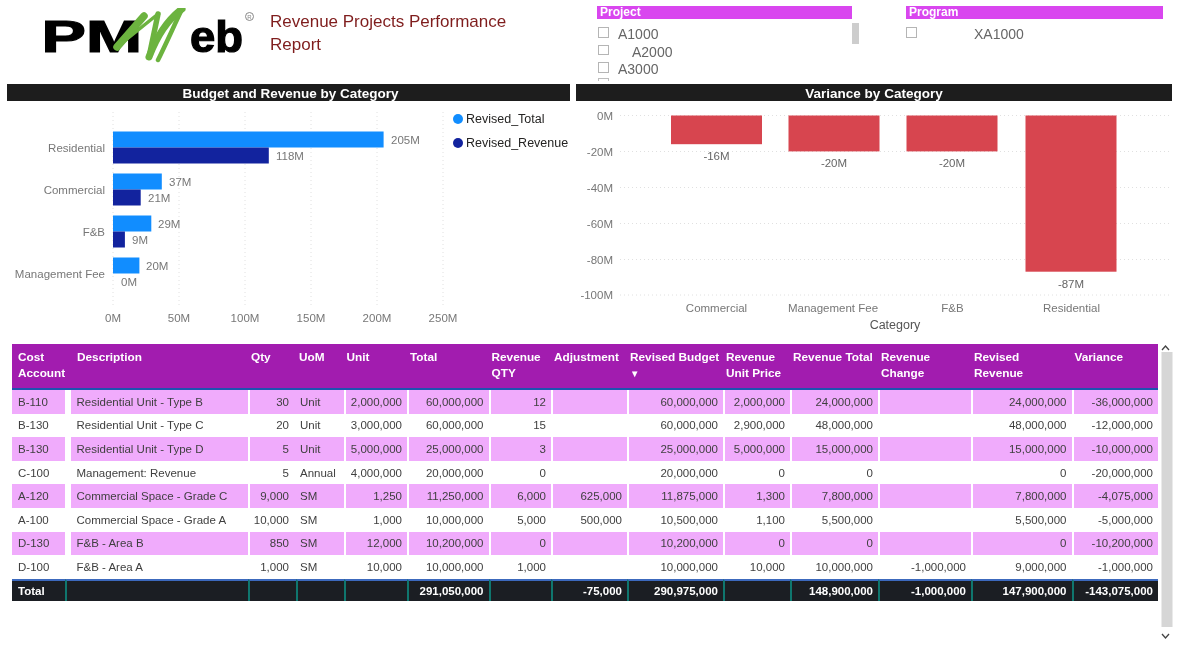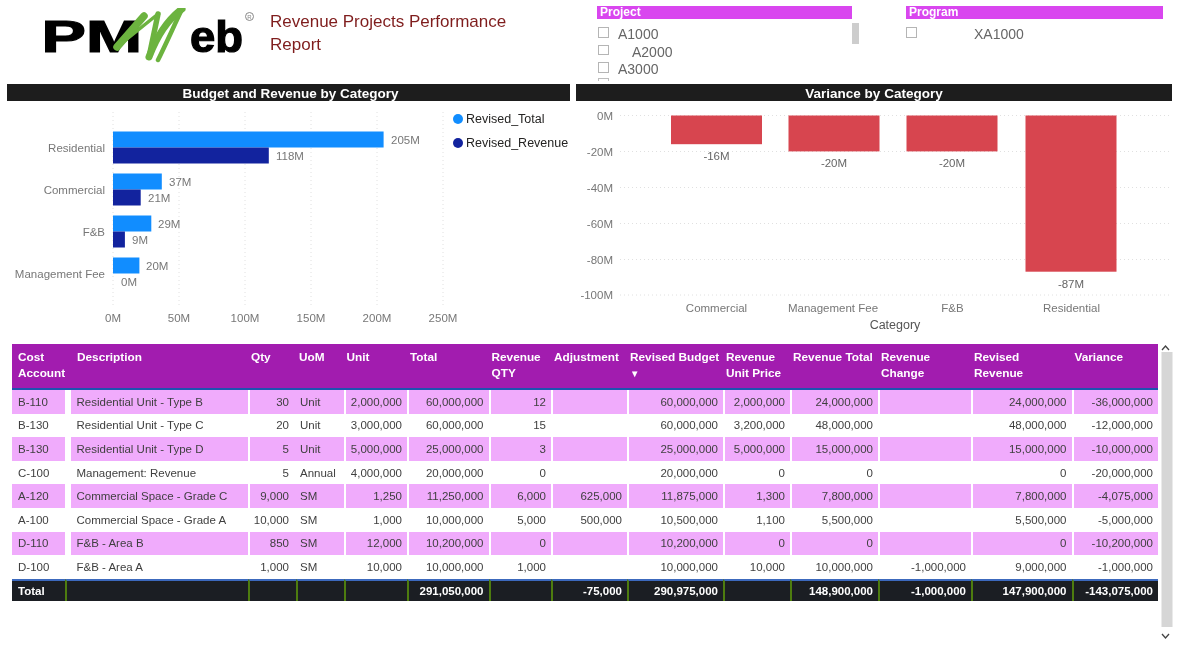--- a/index.html
+++ b/index.html
@@ -18,21 +18,21 @@
 #tbl .n{text-align:right;padding-right:5px;}
 #tbl tbody td.s{border-left:2px solid #fff;}
 #tbl td.q{padding-right:7px;}
 #tbl td.u{padding-left:4px;}
 #tbl tbody td.d{border-left:6.5px solid #fff;padding-left:5.5px;}
 #tbl .c1{padding-left:6px;}
 #tbl thead th{padding-left:3px;}
 #tbl thead th.c1{padding-left:6px;}
 #tbl thead th.hd{padding-left:12px;}
 #tbl tfoot td{background:#1b1e23;color:#fff;font-weight:bold;height:22px;border-top:2px solid #3c69bd;}
-#tbl tfoot td.s{border-left:2px solid #4d7c0f;}
+#tbl tfoot td.s{border-left:2px solid #0f766e;}
 </style>
 </head>
 <body>
 
 <svg class="abs" style="left:45px;top:8px" width="220" height="64" viewBox="0 0 220 64">
   <text x="-4" y="44" font-family="Liberation Sans,sans-serif" font-weight="bold" font-size="44" fill="#000" stroke="#000" stroke-width="1.2" textLength="101" lengthAdjust="spacingAndGlyphs">PM</text>
   <text x="145" y="44" font-family="Liberation Sans,sans-serif" font-weight="bold" font-size="44" fill="#000" stroke="#000" stroke-width="1.2" textLength="53" lengthAdjust="spacingAndGlyphs">eb</text>
   <g fill="none" stroke="#6CB33F" stroke-linecap="round">
     <path d="M99,8 L72,39" stroke-width="7.5"></path>
     <path d="M72,39 L113,6" stroke-width="3.5"></path>
@@ -207,21 +207,21 @@
 <tr>
         <td class="c1">B-130</td>
         <td class="d">Residential Unit - Type C</td>
         <td class="s n q">20</td>
         <td class="u">Unit</td>
         <td class="s n">3,000,000</td>
         <td class="s n">60,000,000</td>
         <td class="s n">15</td>
         <td class="s n"></td>
         <td class="s n">60,000,000</td>
-        <td class="s n">3,200,000</td>
+        <td class="s n">2,900,000</td>
         <td class="s n">48,000,000</td>
         <td class="s n"></td>
         <td class="s n">48,000,000</td>
         <td class="s n">-12,000,000</td>
       </tr>
 <tr class="g">
         <td class="c1">B-130</td>
         <td class="d">Residential Unit - Type D</td>
         <td class="s n q">5</td>
         <td class="u">Unit</td>
@@ -278,21 +278,21 @@
         <td class="s n">5,000</td>
         <td class="s n">500,000</td>
         <td class="s n">10,500,000</td>
         <td class="s n">1,100</td>
         <td class="s n">5,500,000</td>
         <td class="s n"></td>
         <td class="s n">5,500,000</td>
         <td class="s n">-5,000,000</td>
       </tr>
 <tr class="g">
-        <td class="c1">D-110</td>
+        <td class="c1">D-130</td>
         <td class="d">F&amp;B - Area B</td>
         <td class="s n q">850</td>
         <td class="u">SM</td>
         <td class="s n">12,000</td>
         <td class="s n">10,200,000</td>
         <td class="s n">0</td>
         <td class="s n"></td>
         <td class="s n">10,200,000</td>
         <td class="s n">0</td>
         <td class="s n">0</td>

